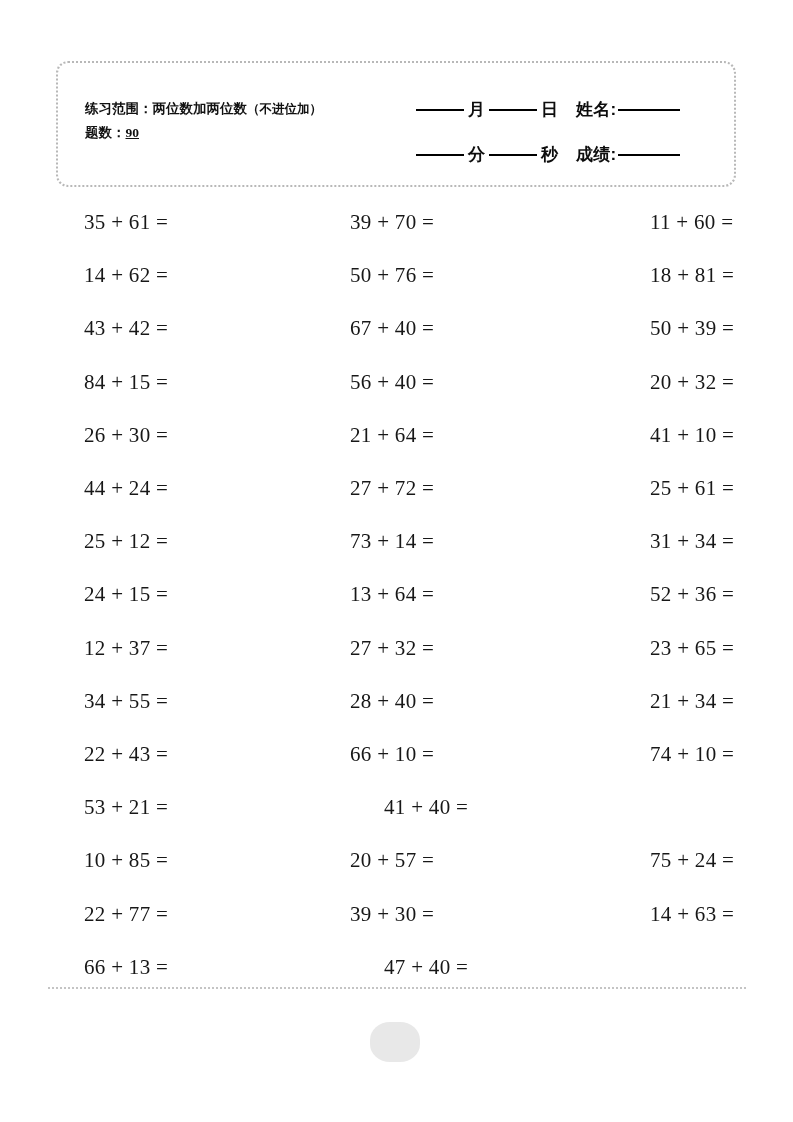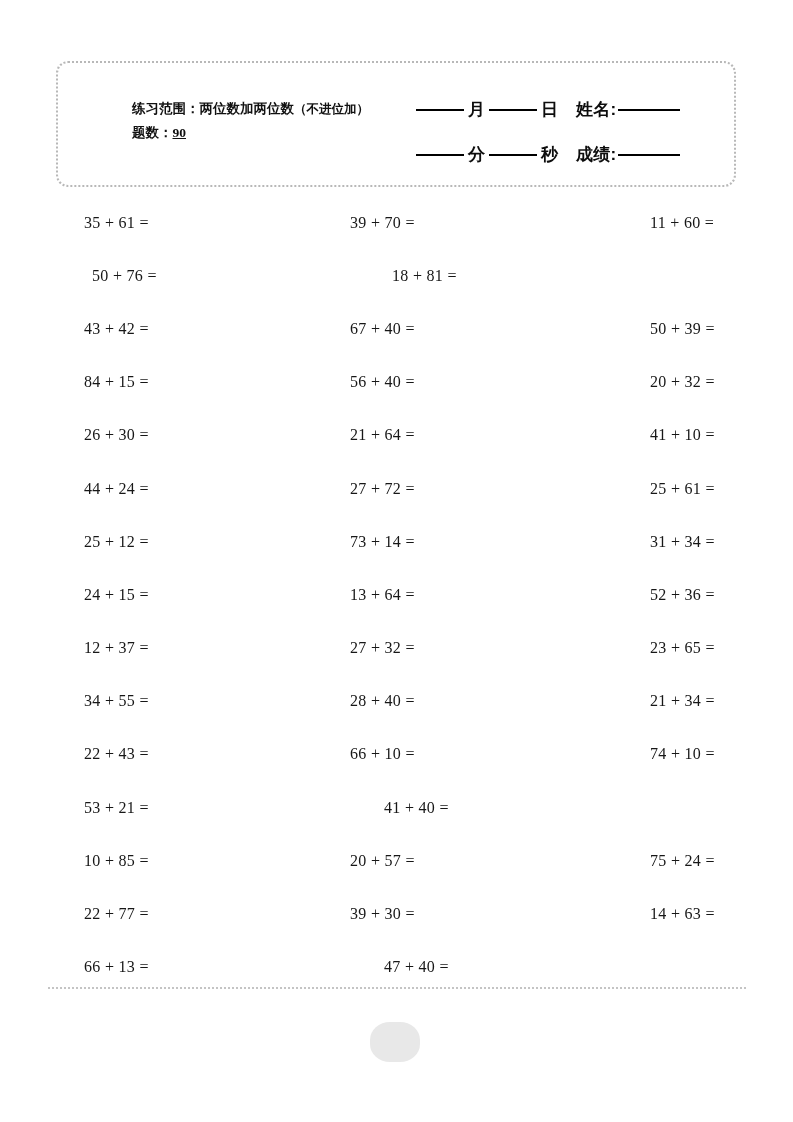--- a/index.html
+++ b/index.html
@@ -26,21 +26,20 @@
     border: 2px dotted #b8b8b8;
     border-radius: 12px;
     box-sizing: border-box;
   }
 
   #header-left {
     position: absolute;
     left: 27px;
     top: 34px;
     width: 330px;
-    margin-left: 47px;
   }
   .meta-line {
     font-family: "Liberation Sans", "DejaVu Sans", sans-serif;
     font-size: 13.5px;
     line-height: 24px;
     color: #111111;
     white-space: nowrap;
     font-weight: 600;
   }
   .meta-line .paren {
@@ -89,21 +88,21 @@
     top: 196px;
     width: 690px;
   }
   .prob-row {
     display: flex;
     height: 53.2px;
     align-items: center;
   }
   .prob-cell {
     flex: 0 0 230px;
-    font-size: 16px;
+    font-size: 21px;
     color: #171717;
     letter-spacing: 0.3px;
     white-space: nowrap;
   }
   .prob-cell.c1 { padding-left: 28px; }
   .prob-cell.c2 { padding-left: 36px; }
   .prob-cell.c3 { padding-left: 70px; }
 
   
   #footer-divider {
@@ -163,20 +162,21 @@
   </div>
 </div>
 
 <div id="problem-grid">
     <div class="prob-row">
       <div class="prob-cell c1">35 + 61 =</div>
       <div class="prob-cell c2">39 + 70 =</div>
       <div class="prob-cell c3">11 + 60 =</div>
     </div>
     <div class="prob-row">
+      <div class="prob-cell c1">14 + 62 =</div>
       <div class="prob-cell c2">50 + 76 =</div>
       <div class="prob-cell c3">18 + 81 =</div>
     </div>
     <div class="prob-row">
       <div class="prob-cell c1">43 + 42 =</div>
       <div class="prob-cell c2">67 + 40 =</div>
       <div class="prob-cell c3">50 + 39 =</div>
     </div>
     <div class="prob-row">
       <div class="prob-cell c1">84 + 15 =</div>

